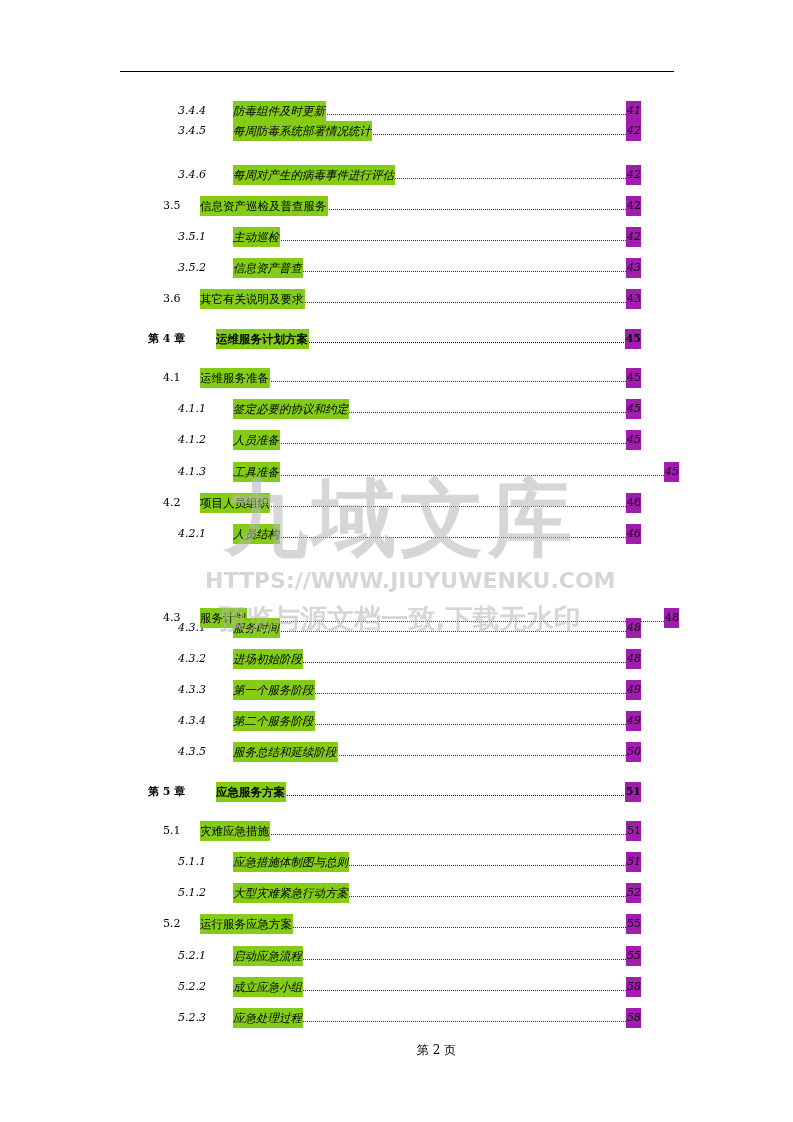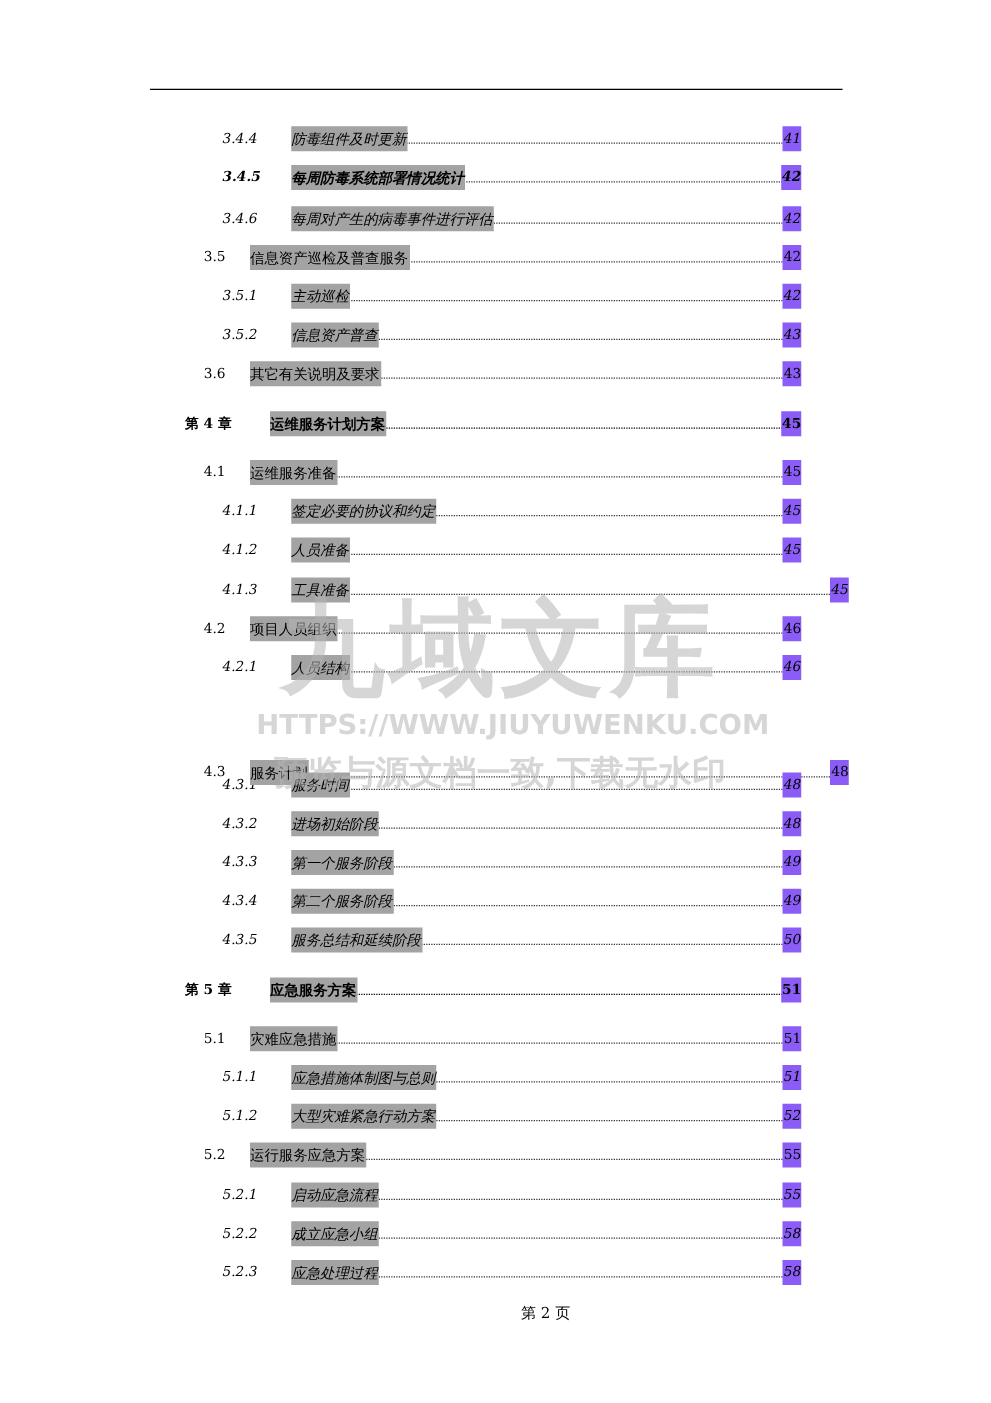--- a/index.html
+++ b/index.html
@@ -4,24 +4,24 @@
 <style>
   html, body { margin: 0; padding: 0; background: #ffffff; }
   body { width: 793px; height: 1122px; position: relative; overflow: hidden;
          font-family: "DejaVu Serif", "Liberation Serif", serif; color: #000; }
   .header-rule { position: absolute; left: 120px; top: 71px; width: 554px; height: 0;
                  border-top: 1px solid #000; }
   .toc { position: absolute; left: 0; top: 0; width: 793px; height: 1122px; }
   .entry { position: absolute; left: 0; width: 761px; height: 20px; display: block; }
   .entry .num { position: absolute; top: 0; font-size: 11px; line-height: 20px; white-space: nowrap; }
   .entry .title { position: absolute; top: 0; font-size: 11.5px; line-height: 20px; white-space: nowrap;
-                  background: #a3a3a3; padding-right: 1px; z-index: 2; }
+                  background: #84cc16; padding-right: 1px; z-index: 2; }
   .entry .leader { position: absolute; top: 13px; height: 0; border-bottom: 1px dotted #333; z-index: 1; }
   .entry .page { position: absolute; right: 120px; top: 0; font-size: 11px; line-height: 20px;
-                 background: #8b5cf6; padding-left: 1px; z-index: 2; }
+                 background: #a21caf; padding-left: 1px; z-index: 2; }
 
   .l3 .num { left: 178px; font-style: italic; }
   .l3 .title { left: 233px; font-style: italic; }
   .l3 .leader { left: 240px; right: 135px; }
   .l3 .page { font-style: italic; }
 
   .l2 .num { left: 163px; }
   .l2 .title { left: 200px; }
   .l2 .leader { left: 210px; right: 135px; }
 
@@ -44,21 +44,21 @@
 
 <div class="header-rule"></div>
 
 <div class="toc" id="toc">
     <div class="entry l3" style="top: 101px;">
       <span class="num">3.4.4</span>
       <span class="leader"></span>
       <span class="title">防毒组件及时更新</span>
       <span class="page">41</span>
     </div>
-    <div class="entry l3" style="top: 132px; font-weight: bold;">
+    <div class="entry l3" style="top: 121px;">
       <span class="num">3.4.5</span>
       <span class="leader"></span>
       <span class="title">每周防毒系统部署情况统计</span>
       <span class="page">42</span>
     </div>
     <div class="entry l3" style="top: 165px;">
       <span class="num">3.4.6</span>
       <span class="leader"></span>
       <span class="title">每周对产生的病毒事件进行评估</span>
       <span class="page">42</span>

